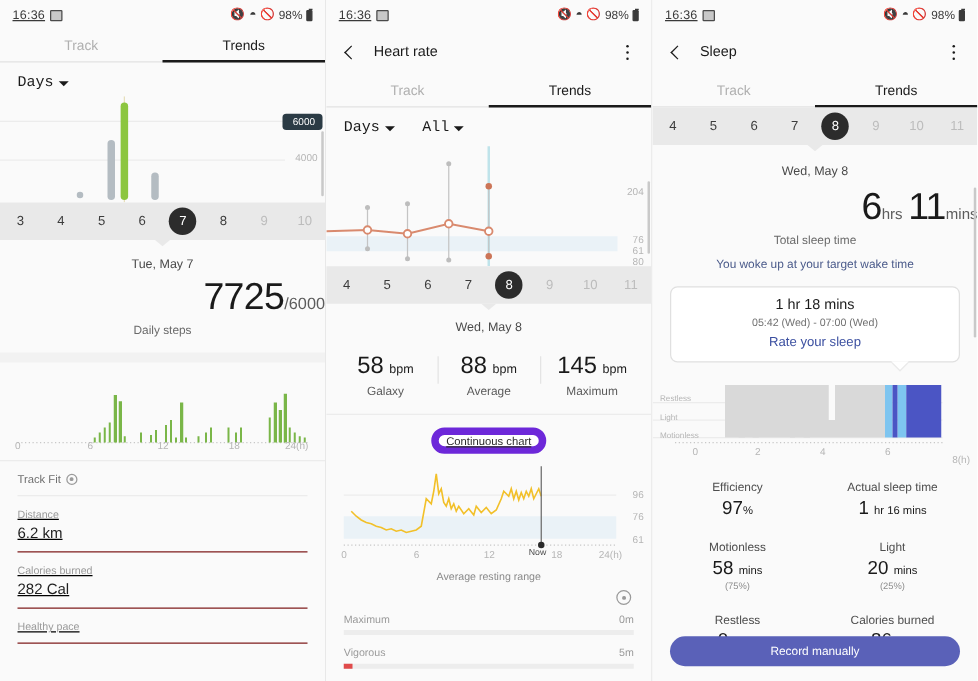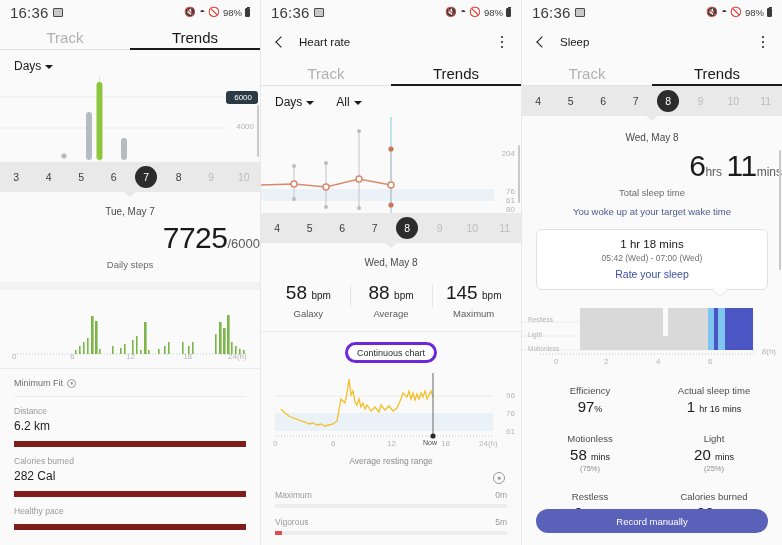--- a/index.html
+++ b/index.html
@@ -19,21 +19,21 @@
   }
   .screen:last-child { width: 260px; border-right: none; }
 
   
   .statusbar {
     height: 24px; background: #fafafa;
     display: flex; align-items: center;
     padding: 0 10px; font-size: 9.5px; color: #3a3a3a;
   }
   .sb-left { display: flex; align-items: center; gap: 4px; }
-  .sb-time { font-size: 15px; letter-spacing: .2px; }
+  .sb-time { font-size: 10px; letter-spacing: .2px; text-decoration: underline; }
   .sb-spacer { flex: 1; }
   .sb-right { display: flex; align-items: center; gap: 3px; font-size: 9.5px; }
   .sb-ico { display: inline-block; line-height: 1; }
   .sb-batt {
     width: 5px; height: 9px; border: 1px solid #3a3a3a; border-radius: 1px;
     background: #3a3a3a; position: relative; display:inline-block;
   }
   .sb-batt::after {
     content:''; position:absolute; top:-2px; left:1px; width:3px; height:1px; background:#3a3a3a;
   }
@@ -58,27 +58,27 @@
   }
   .appbar-title { font-size: 11.5px; color: #1a1a1a; margin-left: 12px; }
   .appbar-spacer { flex: 1; }
   .kebab { width: 14px; height: 16px; display:flex; flex-direction:column;
            align-items:center; justify-content:center; gap:2.5px; cursor:pointer;}
   .kebab i { width: 2.4px; height: 2.4px; border-radius: 50%; background: #1a1a1a; display:block;}
 
   
   .tabs { display: flex; height: 26px; background: #fafafa; position: relative; }
   .tab { flex: 1; display: flex; align-items: center; justify-content: center;
-         font-size: 15px; color: #b0b0b0; cursor: pointer; }
+         font-size: 11px; color: #b0b0b0; cursor: pointer; }
   .tab.active { color: #1a1a1a; font-weight: normal; }
   .tabline { position:absolute; bottom:0; left:0; width:100%; height:1px; background:#e2e2e2; }
   .tabind { position:absolute; bottom:0; left:50%; width:50%; height:2px; background:#1a1a1a; }
 
   
-  .filters { display: flex; align-items: center; gap: 22px; padding: 9px 14px 4px 14px; }
+  .filters { display: flex; align-items: center; gap: 22px; padding: 9px 14px 4px 14px; font-family: Liberation Mono, monospace; }
   .filter { display: flex; align-items: center; gap: 4px; font-size: 12px; color: #1a1a1a; cursor:pointer;}
   .caret { width:0;height:0;border-left:4px solid transparent;border-right:4px solid transparent;
            border-top:4.5px solid #1a1a1a; display:inline-block; margin-top:2px;}
 
   
   .chartwrap { position: relative; }
   .axlabel { position: absolute; font-size: 8px; color: #b5b5b5; }
 
   
   .daystrip {
@@ -106,21 +106,21 @@
   .bignum { text-align:right; margin-top: 4px; }
   .bignum .v { font-size: 30px; color:#1a1a1a; letter-spacing:-.5px;}
   .bignum .g { font-size: 13px; color:#5c5c5c; }
   .sublabel { text-align:center; font-size:9.5px; color:#6a6a6a; margin-top:4px;}
 
   .sep { height: 1px; background: #ececec; }
   .band { background:#f2f2f2; height: 8px; }
 
   
   .rowlist { padding: 0 14px; }
-  .lrow { padding: 9px 0 8px 0; border-bottom: 6px solid #7f1d1d; }
+  .lrow { padding: 9px 0 8px 0; border-bottom: 1px solid #7f1d1d; text-decoration: underline; }
   .lrow .k { font-size: 8.5px; color: #9a9a9a; }
   .lrow .v { font-size: 12px; color: #1e1e1e; margin-top: 3px; }
   .devrow { display:flex; align-items:center; gap:4px; padding: 9px 0 8px 0;
             border-bottom:1px solid #ececec; font-size:9px; color:#6f6f6f;}
   .infodot { width:9px;height:9px;border-radius:50%;border:1px solid #9a9a9a;
              display:inline-block;position:relative;}
   .infodot::after{content:'';position:absolute;left:50%;top:50%;transform:translate(-50%,-50%);
              width:2.5px;height:2.5px;border-radius:50%;background:#9a9a9a;}
 
   
@@ -128,22 +128,22 @@
   .hrcell { flex:1; text-align:center; position:relative; }
   .hrcell + .hrcell::before {
     content:''; position:absolute; left:0; top:3px; bottom:12px; width:1px; background:#e4e4e4;
   }
   .hrcell .n { font-size: 19px; color:#1a1a1a; }
   .hrcell .u { font-size: 10px; color:#1a1a1a; }
   .hrcell .l { font-size: 9.5px; color:#5a5a5a; margin-top:4px; }
 
   .pillbtn {
     margin: 10px auto 0 auto; display: block; width: 92px; height: 21px;
-    border-radius: 11px; border: 3px solid #6d28d9; background:#fff;
-    font-size: 9px; color:#2a2a2a; cursor:pointer; font-family:"Liberation Sans", sans-serif;
+    border-radius: 11px; border: 6px solid #6d28d9; background:#fff;
+    font-size: 9px; color:#2a2a2a; cursor:pointer; font-family:"Liberation Sans", sans-serif;text-decoration:underline;
   }
   .caption { text-align:center; font-size:8.5px; color:#8a8a8a; margin-top:5px; }
 
   .zonerow { padding: 6px 14px 3px 14px; }
   .zonerow .t { display:flex; justify-content:space-between; font-size:8.5px; color:#9a9a9a; }
   .zbar { height: 4px; background:#ededed; margin-top:4px; position:relative;}
   .zbar i { position:absolute; left:0; top:0; height:100%; display:block; }
 
   
   .tooltip {
@@ -284,21 +284,21 @@
       <div class="axlabel" style="left:70px;top:62px;">6</div>
       <div class="axlabel" style="left:126px;top:62px;">12</div>
       <div class="axlabel" style="left:183px;top:62px;">18</div>
       <div class="axlabel" style="left:228px;top:62px;">24(h)</div>
     </div>
 
     <div class="sep"></div>
 
     <div class="rowlist">
       <div class="devrow">
-        <span>Minimum Fit</span>
+        <span>Track Fit</span>
         <span class="infodot"></span>
       </div>
       <div class="lrow">
         <div class="k">Distance</div>
         <div class="v">6.2 km</div>
       </div>
       <div class="lrow">
         <div class="k">Calories burned</div>
         <div class="v">282 Cal</div>
       </div>
@@ -549,21 +549,21 @@
         <rect x="203" y="8" width="28" height="42" fill="#4b55c4"></rect>
         <line x1="18" y1="54" x2="232" y2="54" stroke="#c8c8c8" stroke-width="1" stroke-dasharray="1 2"></line>
       </svg>
       <div class="axlabel" style="left:6px;top:16px;font-size:6.5px;">Restless</div>
       <div class="axlabel" style="left:6px;top:31px;font-size:6.5px;">Light</div>
       <div class="axlabel" style="left:6px;top:45px;font-size:6.5px;">Motionless</div>
       <div class="axlabel" style="left:32px;top:57px;">0</div>
       <div class="axlabel" style="left:82px;top:57px;">2</div>
       <div class="axlabel" style="left:134px;top:57px;">4</div>
       <div class="axlabel" style="left:186px;top:57px;">6</div>
-      <div class="axlabel" style="right:6px;top:47px;margin-left:16px;">8(h)</div>
+      <div class="axlabel" style="right:6px;top:63px;margin-left:16px;">8(h)</div>
       <div class="scrollbar" style="top:-150px;height:120px;"></div>
     </div>
 
     <div class="sleepgrid">
       <div class="scell">
         <div class="l">Efficiency</div>
         <div class="v"><span>97</span><small>%</small></div>
       </div>
       <div class="scell">
         <div class="l">Actual sleep time</div>

